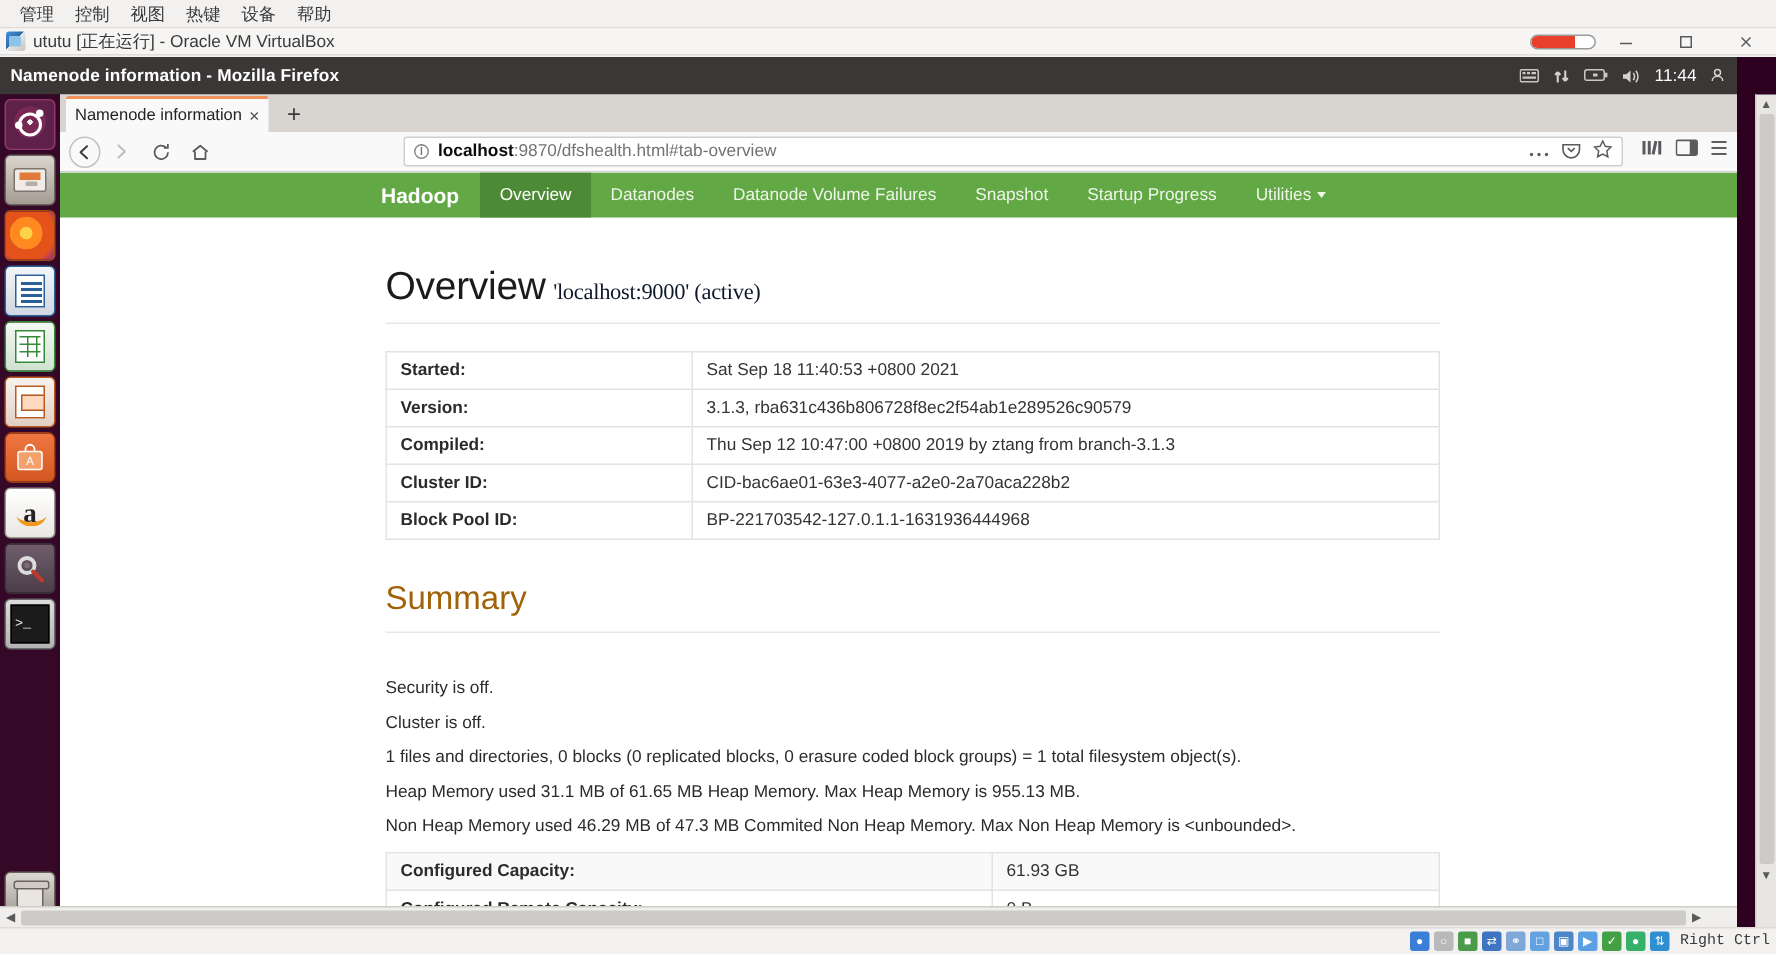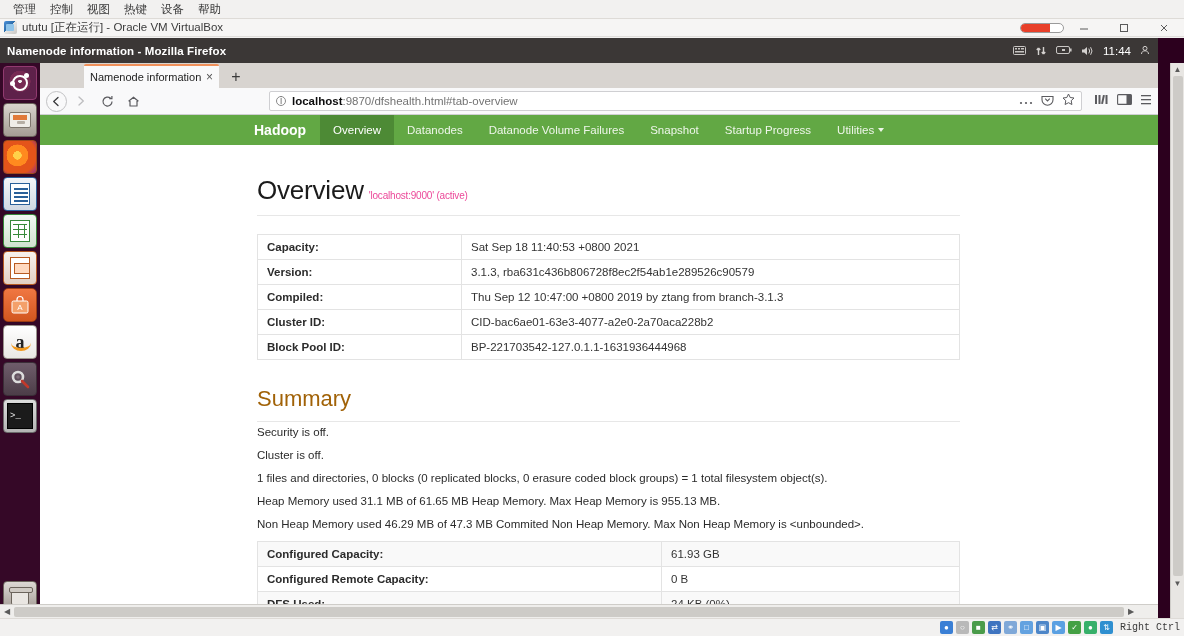--- a/index.html
+++ b/index.html
@@ -144,21 +144,20 @@
     position: absolute; left: 40px; top: 25px; width: 1118px; height: 555px;
     background: #f9f9fa; display:flex; flex-direction:column;
   }
   #ff-tabbar {
     height: 25px; background: #d8d4d0; display:flex; align-items:flex-end; padding-left: 4px;
   }
   .ff-tab {
     height: 24px; width: 135px; background: #f9f9fa; border-top: 2px solid #f0905a;
     display:flex; align-items:center; padding: 0 6px; font-size: 11px; color:#222;
     border-radius: 2px 2px 0 0;
-    margin-left: 40px;
   }
   .ff-tab .lbl { flex:1; white-space:nowrap; overflow:hidden; text-overflow:ellipsis; }
   .ff-tab .x { color:#555; font-size:12px; padding-left:4px; }
   .ff-newtab { width:22px; height:22px; display:flex; align-items:center; justify-content:center;
     font-size:16px; color:#3a3a3a; margin-left:6px; }
 
   #ff-navbar {
     height: 27px; background:#f9f9fa; border-bottom:1px solid #cfcfd2;
     display:flex; align-items:center; padding:0 6px; gap:2px;
   }
@@ -189,29 +188,29 @@
   }
   #hadoop-nav .nv {
     color:#eef6ea; font-size:11.5px; display:flex; align-items:center; padding:0 13px; white-space:nowrap;
   }
   #hadoop-nav .nv.active { background:#4d8a35; color:#fff; }
   .caret{ display:inline-block; margin-left:4px; border-left:3px solid transparent;
     border-right:3px solid transparent; border-top:4px solid #eef6ea; }
 
   #content { padding: 30px 0 0 217px; }
   .page-h1 { font-size:26px; font-weight:normal; color:#1b1b1b; letter-spacing:-.2px; }
-  .page-h1 small{ font-size:10px; color:#ec4899; font-weight:normal; margin-left:5px; }
+  .page-h1 small{ font-size:15px; color:#0f172a; font-weight:normal; margin-left:5px;font-family:Liberation Serif, serif; }
   .page-h2 { font-size:22px; font-weight:normal; color:#a16207; margin-top:26px; }
   .hr { border-bottom:1px solid #e7e7e7; margin-top:9px; width:703px; }
 
   table.info { border-collapse:collapse; width:703px; margin-top:18px; font-size:11.5px; }
   table.info td { border:1px solid #e3e3e3; padding:6px 9px; color:#333; background:#fff; }
   table.info td.k { font-weight:bold; width:204px; color:#2b2b2b; }
 
-  .sum-lines { margin-top:4px; width:703px; }
+  .sum-lines { margin-top:31px; width:703px; }
   .sum-lines p { font-size:11.5px; color:#2b2b2b; margin-bottom:11px; }
 
   table.cap { border-collapse:collapse; width:703px; margin-top:6px; font-size:11.5px; }
   table.cap td { border:1px solid #e3e3e3; padding:6px 9px; color:#333; }
   table.cap td.k { font-weight:bold; width:404px; color:#2b2b2b; }
   table.cap tr:nth-child(odd) td { background:#f9f9f9; }
 
   
   #guest-vscroll {
     position:absolute; right:0; top:25px; width:14px; height:555px; background:#e8e6e3;
@@ -463,21 +462,21 @@
 
         <div id="content">
           <h1 class="page-h1">
             <span>Overview</span><small>'localhost:9000' (active)</small>
           </h1>
           <div class="hr"></div>
 
           <table class="info">
             <tbody>
                 <tr>
-              <td class="k">Capacity:</td>
+              <td class="k">Started:</td>
               <td>Sat Sep 18 11:40:53 +0800 2021</td>
             </tr>
             <tr>
               <td class="k">Version:</td>
               <td>3.1.3, rba631c436b806728f8ec2f54ab1e289526c90579</td>
             </tr>
             <tr>
               <td class="k">Compiled:</td>
               <td>Thu Sep 12 10:47:00 +0800 2019 by ztang from branch-3.1.3</td>
             </tr>

